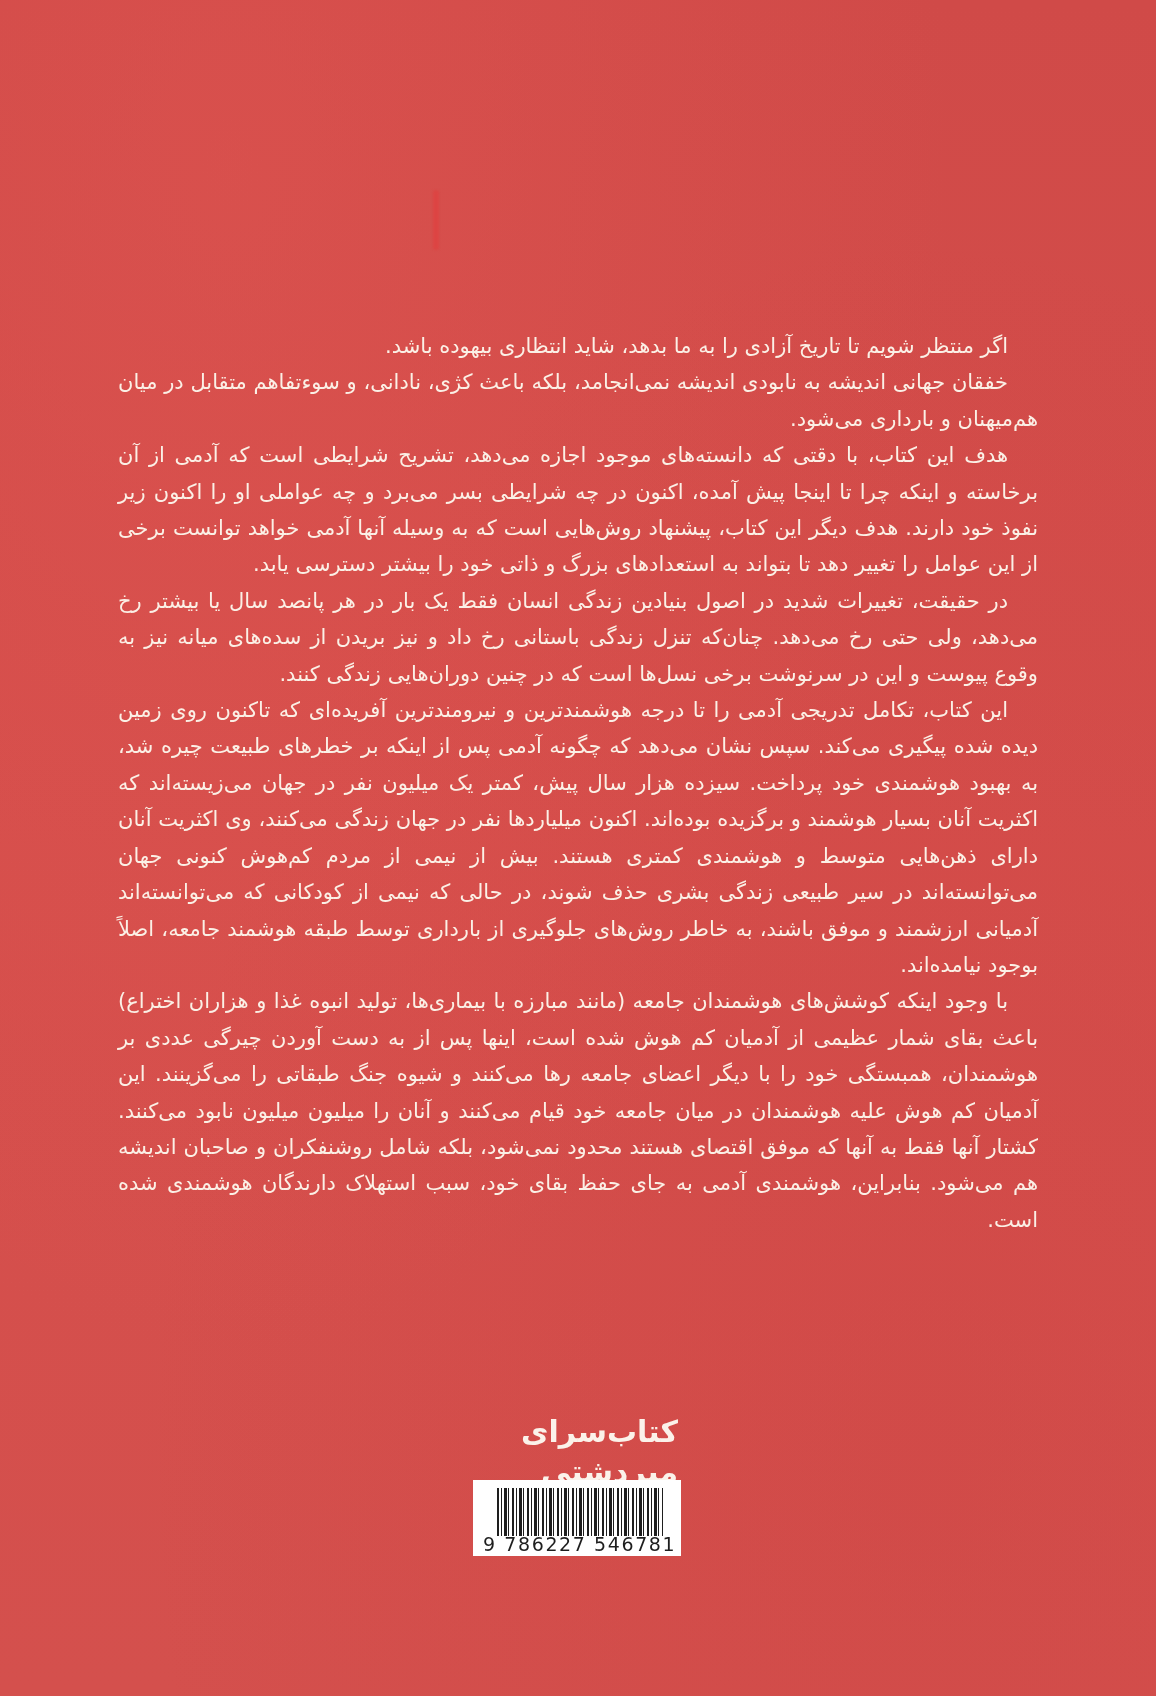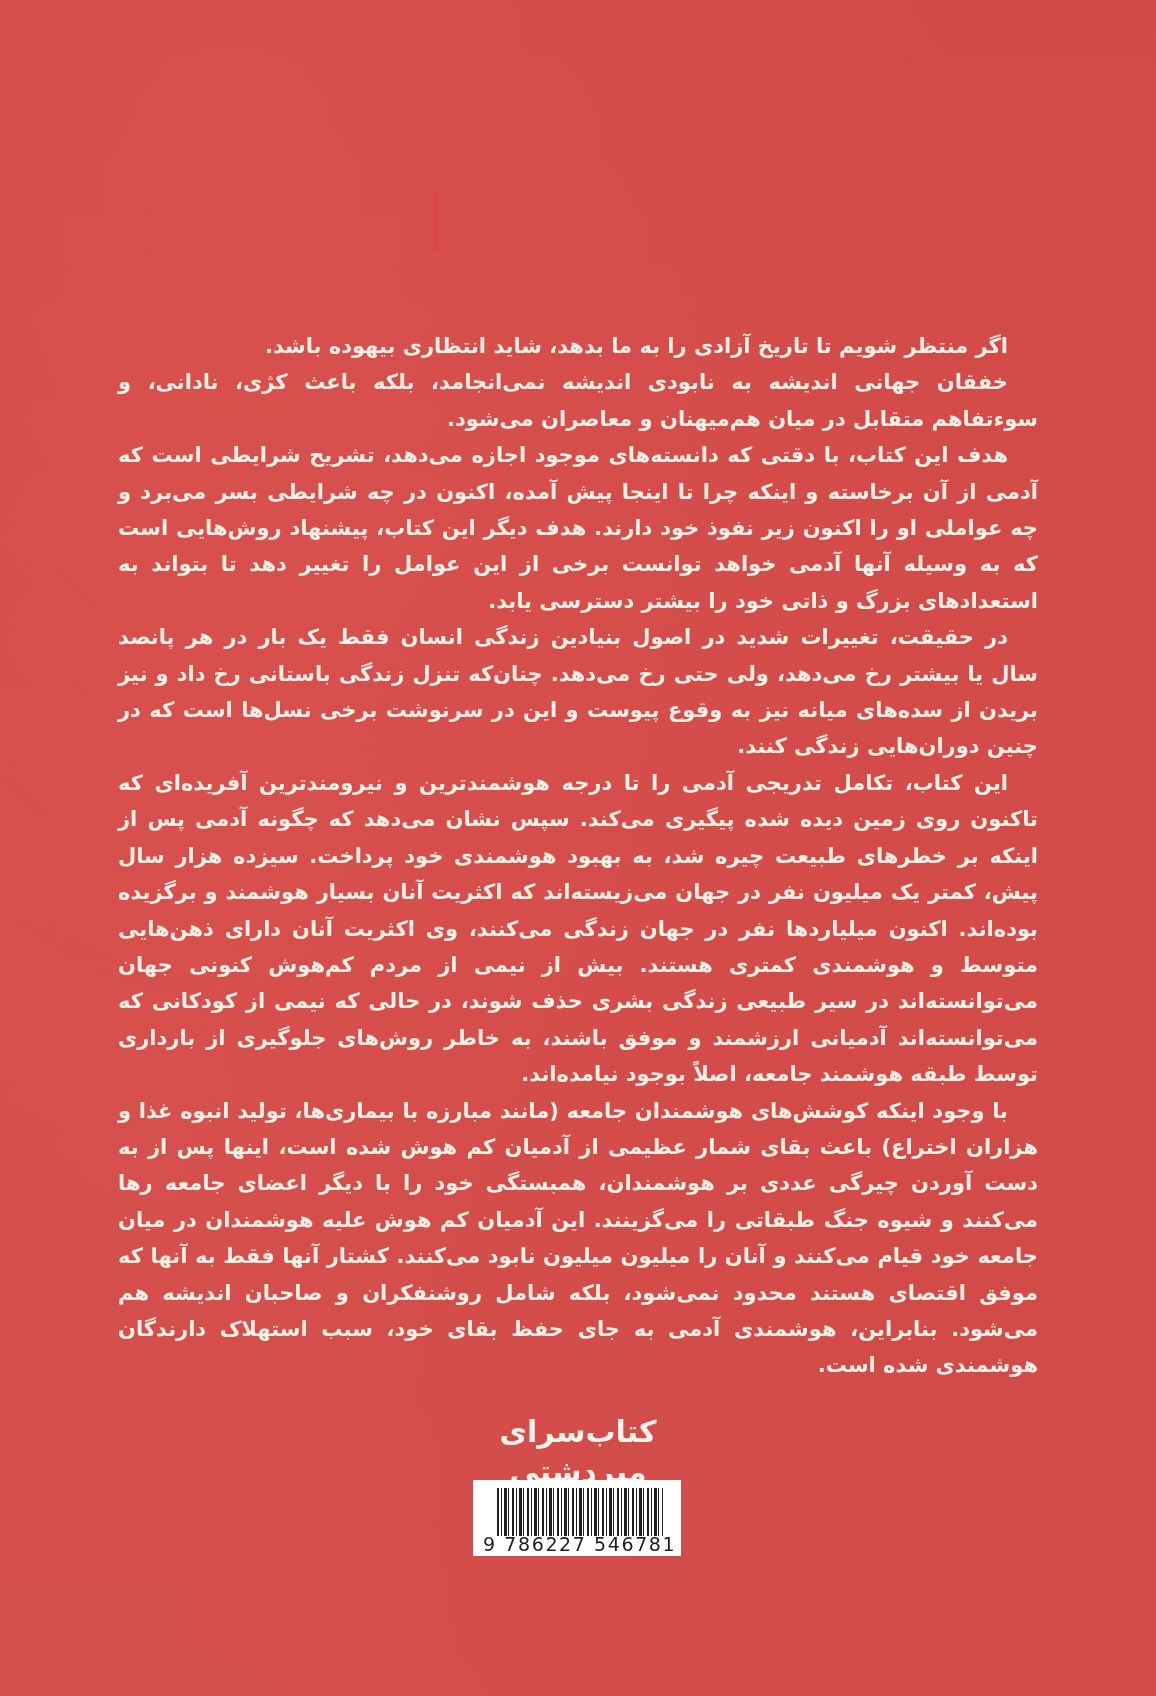--- a/index.html
+++ b/index.html
@@ -33,37 +33,36 @@
     }
     .blurb {
       position: absolute;
       left: 118px;
       top: 328px;
       width: 920px;
       direction: rtl;
       text-align: justify;
       color: #fbf0e6;
       font-family: "DejaVu Sans", sans-serif;
-      font-weight: bold;
+      font-weight: normal;
       font-size: 21px;
       line-height: 36.4px;
     }
     .blurb p {
       text-indent: 30px;
       text-align-last: right;
     }
     .blurb p.first {
       text-indent: 30px;
     }
     .publisher {
       position: absolute;
       left: 478px;
       top: 1412px;
       width: 200px;
-      text-align: center;
     }
     .publisher-logo {
       display: block;
       direction: rtl;
       color: #fbf2ea;
       font-family: "DejaVu Sans", sans-serif;
       font-weight: bold;
       font-size: 30px;
       letter-spacing: -1px;
       line-height: 40px;
@@ -116,21 +115,21 @@
   </style>
 </head>
 <body>
 
 <div class="cover">
 
   <div class="mark"></div>
 
   <div class="blurb">
     <p class="first">اگر منتظر شویم تا تاریخ آزادی را به ما بدهد، شاید انتظاری بیهوده باشد.</p>
-    <p>خفقان جهانی اندیشه به نابودی اندیشه نمی‌انجامد، بلکه باعث کژی، نادانی، و سوءتفاهم متقابل در میان هم‌میهنان و معاصران می‌شود.</p>
+    <p>خفقان جهانی اندیشه به نابودی اندیشه نمی‌انجامد، بلکه باعث کژی، نادانی، و سوءتفاهم متقابل در میان هم‌میهنان و بارداری می‌شود.</p>
     <p>هدف این کتاب، با دقتی که دانسته‌های موجود اجازه می‌دهد، تشریح شرایطی است که آدمی از آن برخاسته و اینکه چرا تا اینجا پیش آمده، اکنون در چه شرایطی بسر می‌برد و چه عواملی او را اکنون زیر نفوذ خود دارند. هدف دیگر این کتاب، پیشنهاد روش‌هایی است که به وسیله آنها آدمی خواهد توانست برخی از این عوامل را تغییر دهد تا بتواند به استعدادهای بزرگ و ذاتی خود را بیشتر دسترسی یابد.</p>
     <p>در حقیقت، تغییرات شدید در اصول بنیادین زندگی انسان فقط یک بار در هر پانصد سال یا بیشتر رخ می‌دهد، ولی حتی رخ می‌دهد. چنان‌که تنزل زندگی باستانی رخ داد و نیز بریدن از سده‌های میانه نیز به وقوع پیوست و این در سرنوشت برخی نسل‌ها است که در چنین دوران‌هایی زندگی کنند.</p>
     <p>این کتاب، تکامل تدریجی آدمی را تا درجه هوشمندترین و نیرومندترین آفریده‌ای که تاکنون روی زمین دیده شده پیگیری می‌کند. سپس نشان می‌دهد که چگونه آدمی پس از اینکه بر خطرهای طبیعت چیره شد، به بهبود هوشمندی خود پرداخت. سیزده هزار سال پیش، کمتر یک میلیون نفر در جهان می‌زیسته‌اند که اکثریت آنان بسیار هوشمند و برگزیده بوده‌اند. اکنون میلیاردها نفر در جهان زندگی می‌کنند، وی اکثریت آنان دارای ذهن‌هایی متوسط و هوشمندی کمتری هستند. بیش از نیمی از مردم کم‌هوش کنونی جهان می‌توانسته‌اند در سیر طبیعی زندگی بشری حذف شوند، در حالی که نیمی از کودکانی که می‌توانسته‌اند آدمیانی ارزشمند و موفق باشند، به خاطر روش‌های جلوگیری از بارداری توسط طبقه هوشمند جامعه، اصلاً بوجود نیامده‌اند.</p>
     <p>با وجود اینکه کوشش‌های هوشمندان جامعه (مانند مبارزه با بیماری‌ها، تولید انبوه غذا و هزاران اختراع) باعث بقای شمار عظیمی از آدمیان کم هوش شده است، اینها پس از به دست آوردن چیرگی عددی بر هوشمندان، همبستگی خود را با دیگر اعضای جامعه رها می‌کنند و شیوه جنگ طبقاتی را می‌گزینند. این آدمیان کم هوش علیه هوشمندان در میان جامعه خود قیام می‌کنند و آنان را میلیون میلیون نابود می‌کنند. کشتار آنها فقط به آنها که موفق اقتصای هستند محدود نمی‌شود، بلکه شامل روشنفکران و صاحبان اندیشه هم می‌شود. بنابراین، هوشمندی آدمی به جای حفظ بقای خود، سبب استهلاک دارندگان هوشمندی شده است.</p>
   </div>
 
   <div class="publisher">
     <span class="publisher-logo">کتاب‌سرای میردشتی</span>
     <span class="publisher-name">MIRDASHTI BOOKS</span>
   </div>

